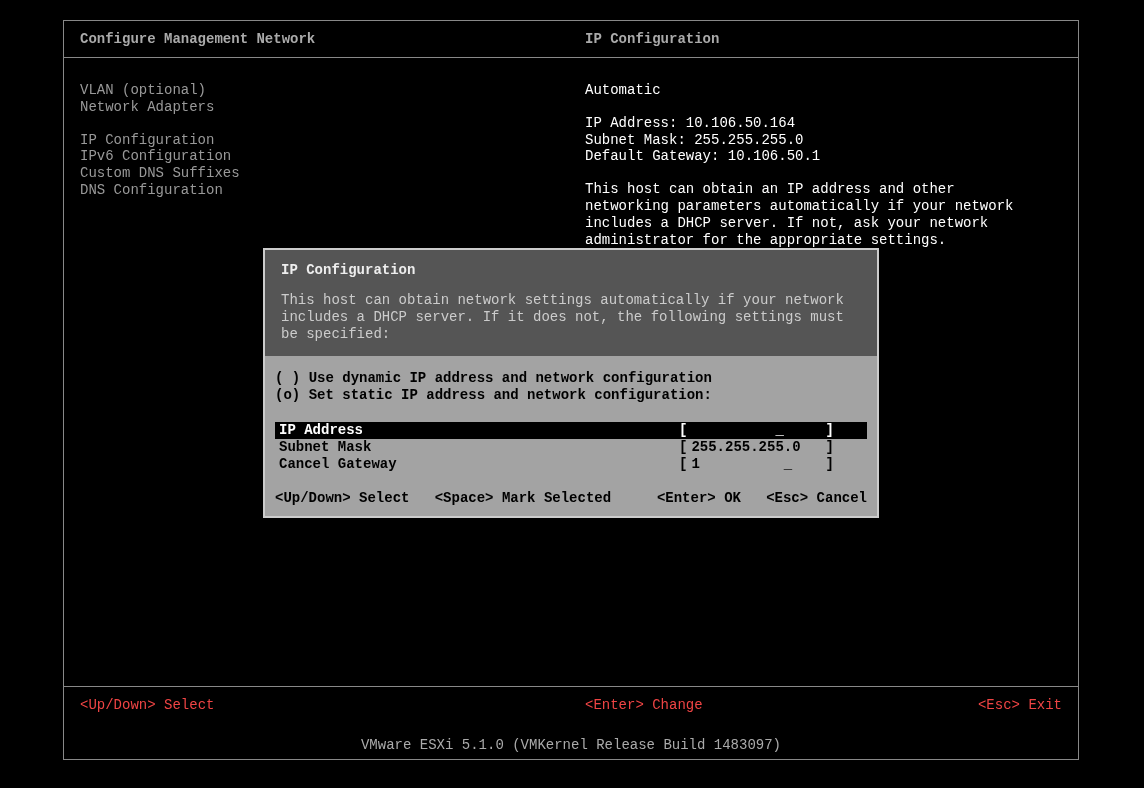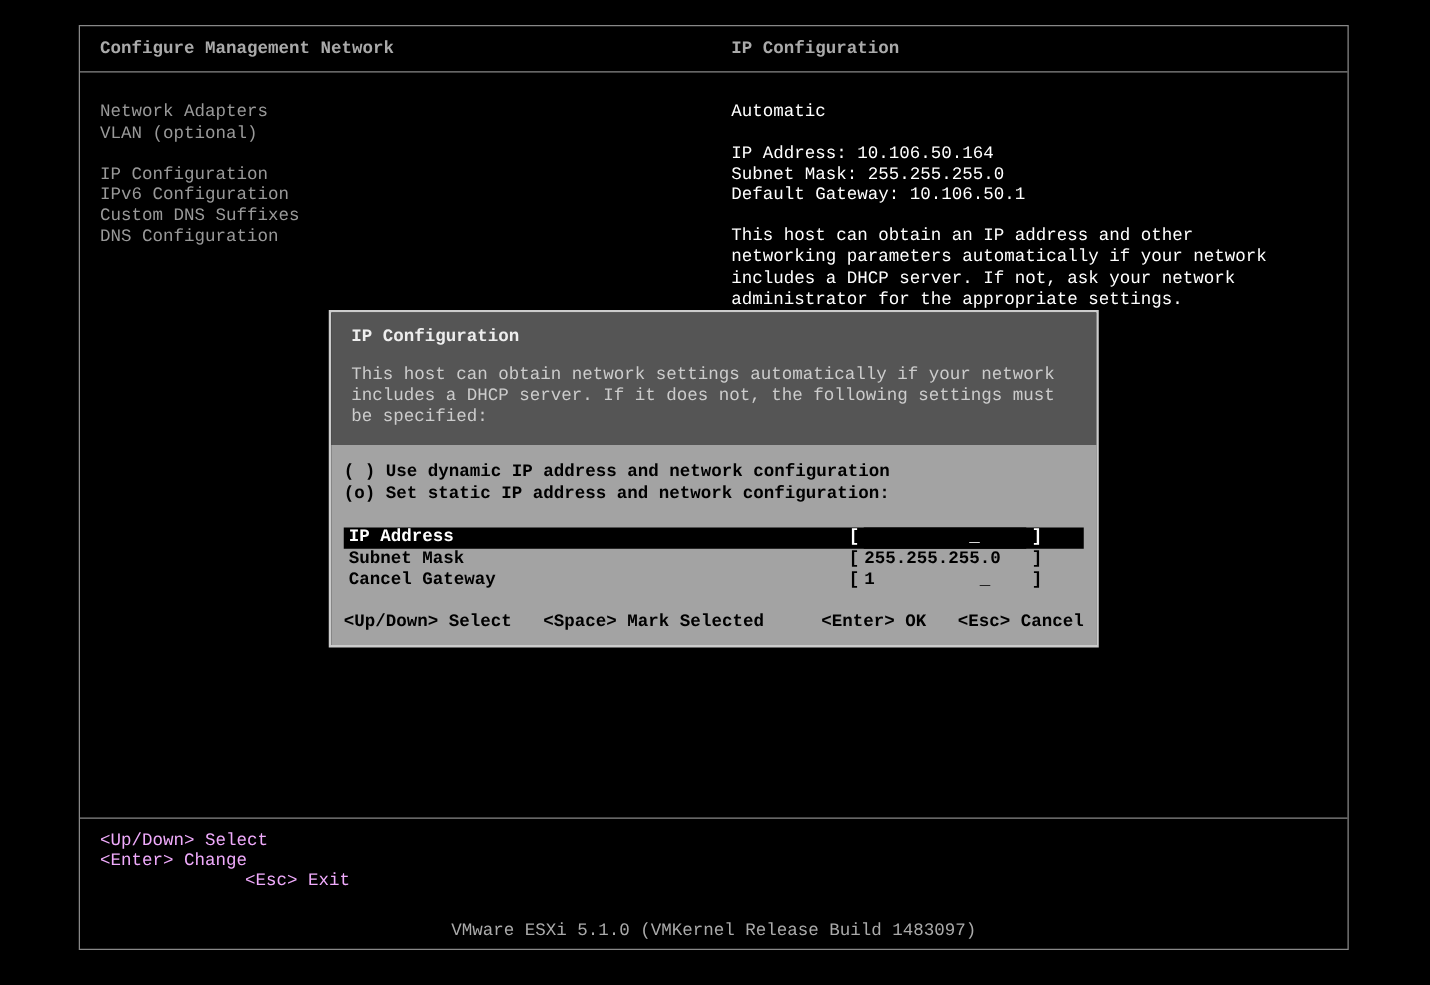--- a/index.html
+++ b/index.html
@@ -99,24 +99,23 @@
     .foot-left { flex: 1; }
     .foot-right { }
     .key { color: #000; }
     .action {}
     .bottom-bar {
       position: absolute;
       bottom: 36px;
       left: 0;
       right: 0;
       padding: 10px 16px;
-      color: #f0abfc;
+      color: #ef4444;
       border-top: 1px solid #888;
       display: flex;
-      flex-direction: column;
     }
     .bb-left { width: 505px; }
     .bb-mid { flex: 1; }
     .bb-right { text-align: right; width: 200px; }
     .version {
       position: absolute;
       bottom: 6px;
       left: 0;
       right: 0;
       text-align: center;
@@ -129,22 +128,22 @@
 
 <div class="screen">
   <div class="header">
     <div class="header-left">Configure Management Network</div>
     <div class="header-right">IP Configuration</div>
   </div>
   <div class="divider"></div>
 
   <div class="body">
     <div class="left-col">
+      <div class="menu-item">VLAN (optional)</div>
       <div class="menu-item">Network Adapters</div>
-      <div class="menu-item">VLAN (optional)</div>
       <div class="spacer"></div>
       <div class="menu-item">IP Configuration</div>
       <div class="menu-item">IPv6 Configuration</div>
       <div class="menu-item">Custom DNS Suffixes</div>
       <div class="menu-item">DNS Configuration</div>
     </div>
     <div class="right-col">
       <div class="kv">Automatic</div>
       <div class="spacer"></div>
       <div class="kv">IP Address: 10.106.50.164</div>

